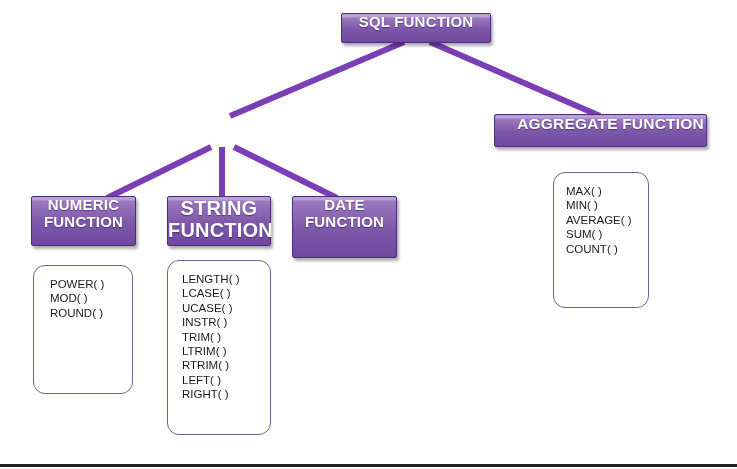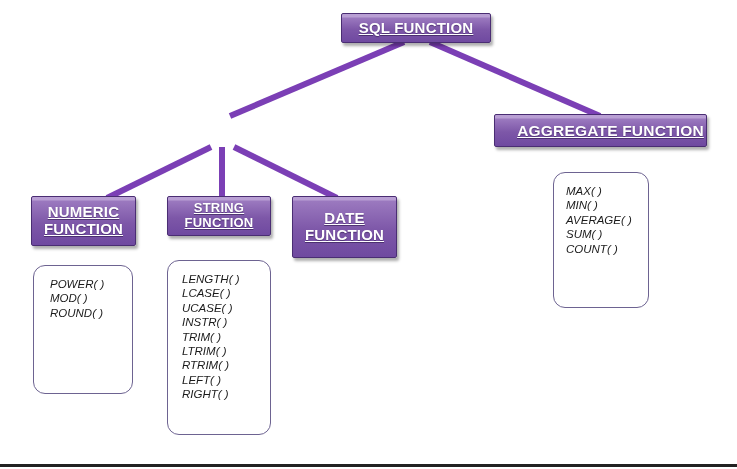--- a/index.html
+++ b/index.html
@@ -36,36 +36,35 @@
         #9b79bf 4px,
         #7d57a8 55%,
         #6f49a0 100%);
     border: 1px solid #4a2d73;
     border-radius: 2px;
     box-shadow: 2px 3px 3px rgba(0,0,0,0.32);
     color: #ffffff;
     font-weight: bold;
     text-align: center;
     display: flex;
-    align-items: center;
+    align-items: flex-start;
     justify-content: center;
     letter-spacing: 0.2px;
     text-shadow: 0 1px 1px rgba(40,20,70,0.55);
     line-height: 1.12;
     z-index: 3;
-    text-decoration: underline;
   }
   .node .node-label { display: block; width: 100%; }
 
   #node-root      { left: 341px; top: 13px;  width: 150px; height: 30px; font-size: 15px; }
   #node-singlerow { left: 115px; top: 114px; width: 219px; height: 33px; font-size: 15.5px; }
   #node-aggregate { left: 494px; top: 114px; width: 213px; height: 33px; font-size: 15.5px; padding-left: 20px; }
 
   #node-numeric { left: 31px;  top: 196px; width: 105px; height: 50px; font-size: 15px; }
-  #node-string  { left: 167px; top: 196px; width: 104px; height: 40px; font-size: 13px; }
+  #node-string  { left: 167px; top: 196px; width: 104px; height: 50px; font-size: 20px; }
   #node-date    { left: 292px; top: 196px; width: 105px; height: 62px; font-size: 15px; }
 
   
   .listbox {
     position: absolute;
     box-sizing: border-box;
     background: #ffffff;
     border: 1.4px solid #6d6391;
     border-radius: 12px;
     z-index: 2;
@@ -73,21 +72,20 @@
   .listbox ul {
     list-style: none;
     margin: 0;
     padding: 0;
   }
   .listbox li {
     color: #1a1a1a;
     font-size: 11.5px;
     line-height: 14.4px;
     white-space: nowrap;
-    font-style: italic;
   }
 
   #list-numeric   { left: 33px;  top: 265px; width: 100px; height: 129px; }
   #list-numeric ul   { padding: 11px 0 0 16px; }
   #list-string    { left: 167px; top: 260px; width: 104px; height: 175px; }
   #list-string ul    { padding: 11px 0 0 14px; }
   #list-date      { left: 301px; top: 261px; width: 104px; height: 140px; }
   #list-date ul      { padding: 11px 0 0 11px; }
   #list-aggregate { left: 553px; top: 172px; width: 96px;  height: 136px; }
   #list-aggregate ul { padding: 11px 0 0 12px; }

